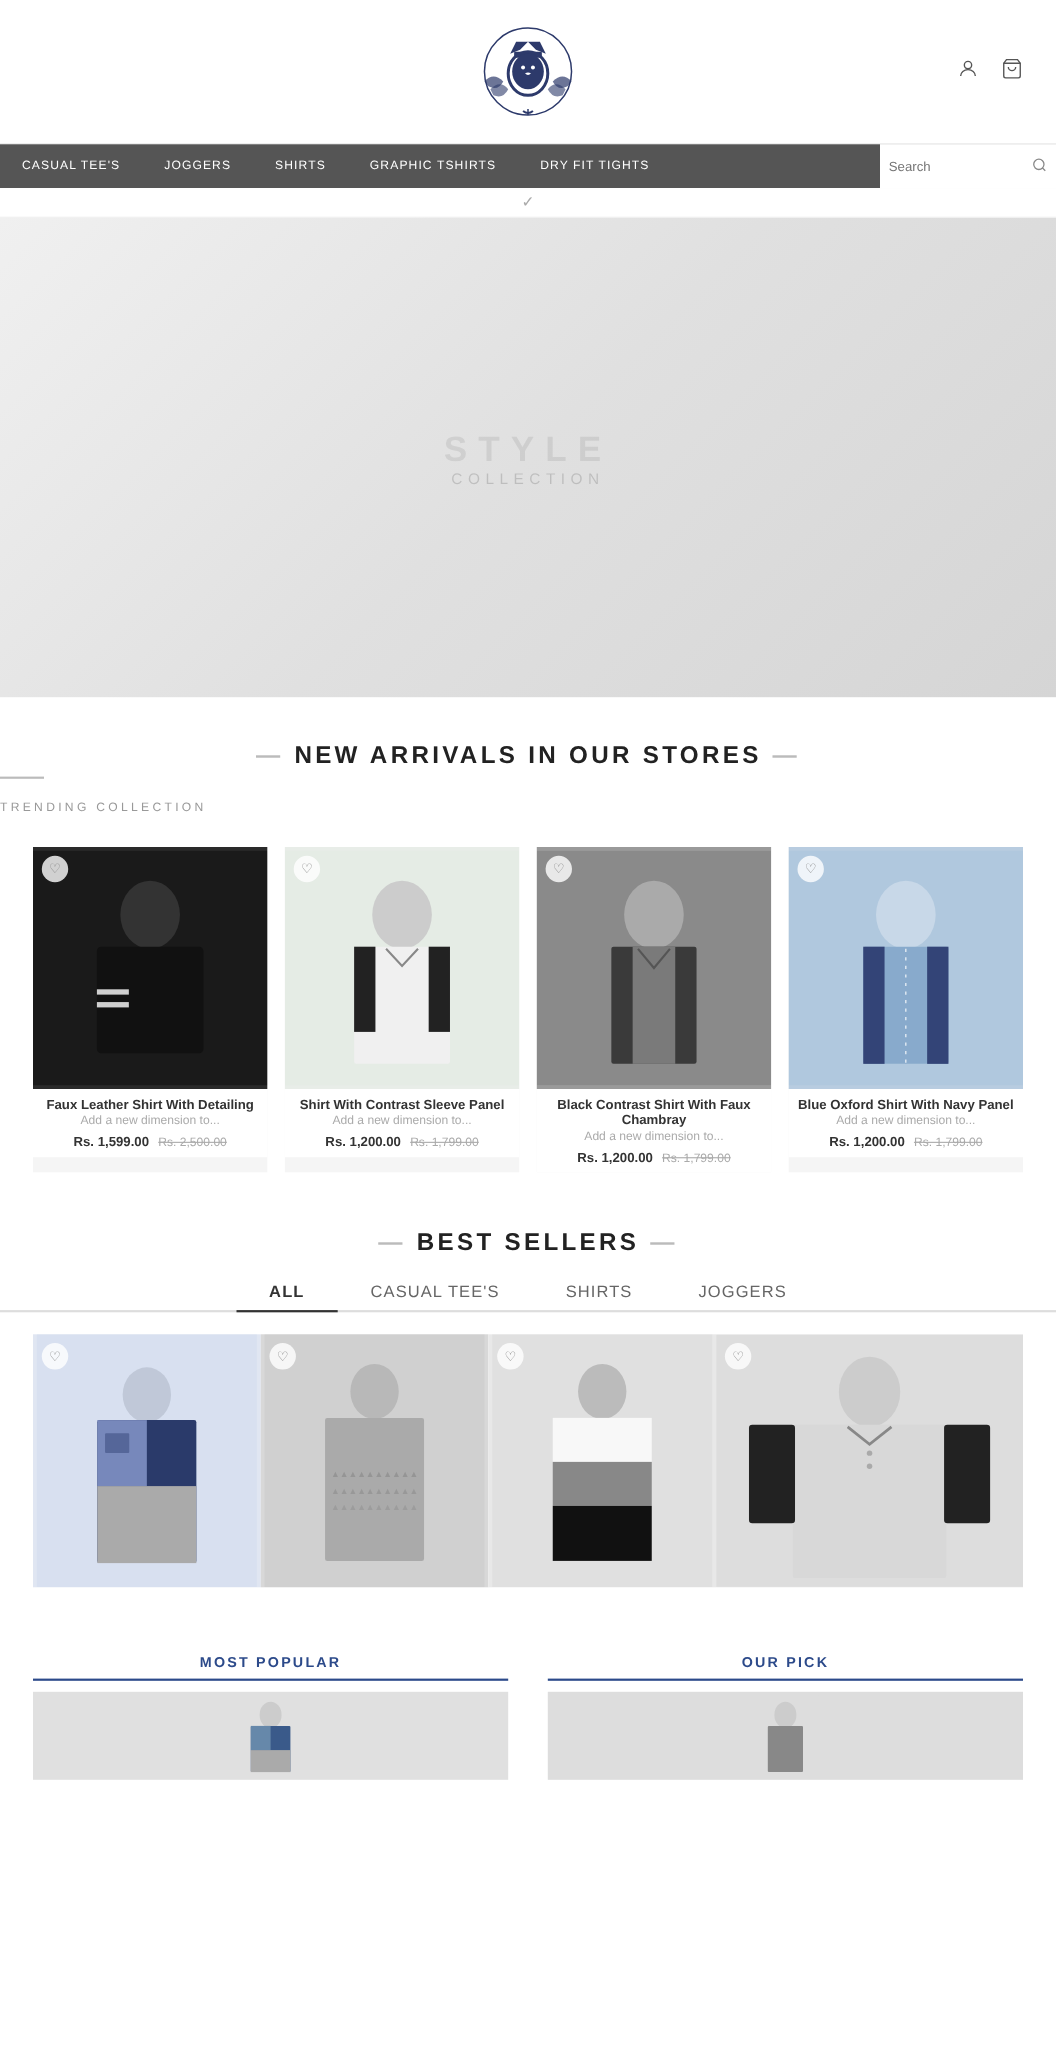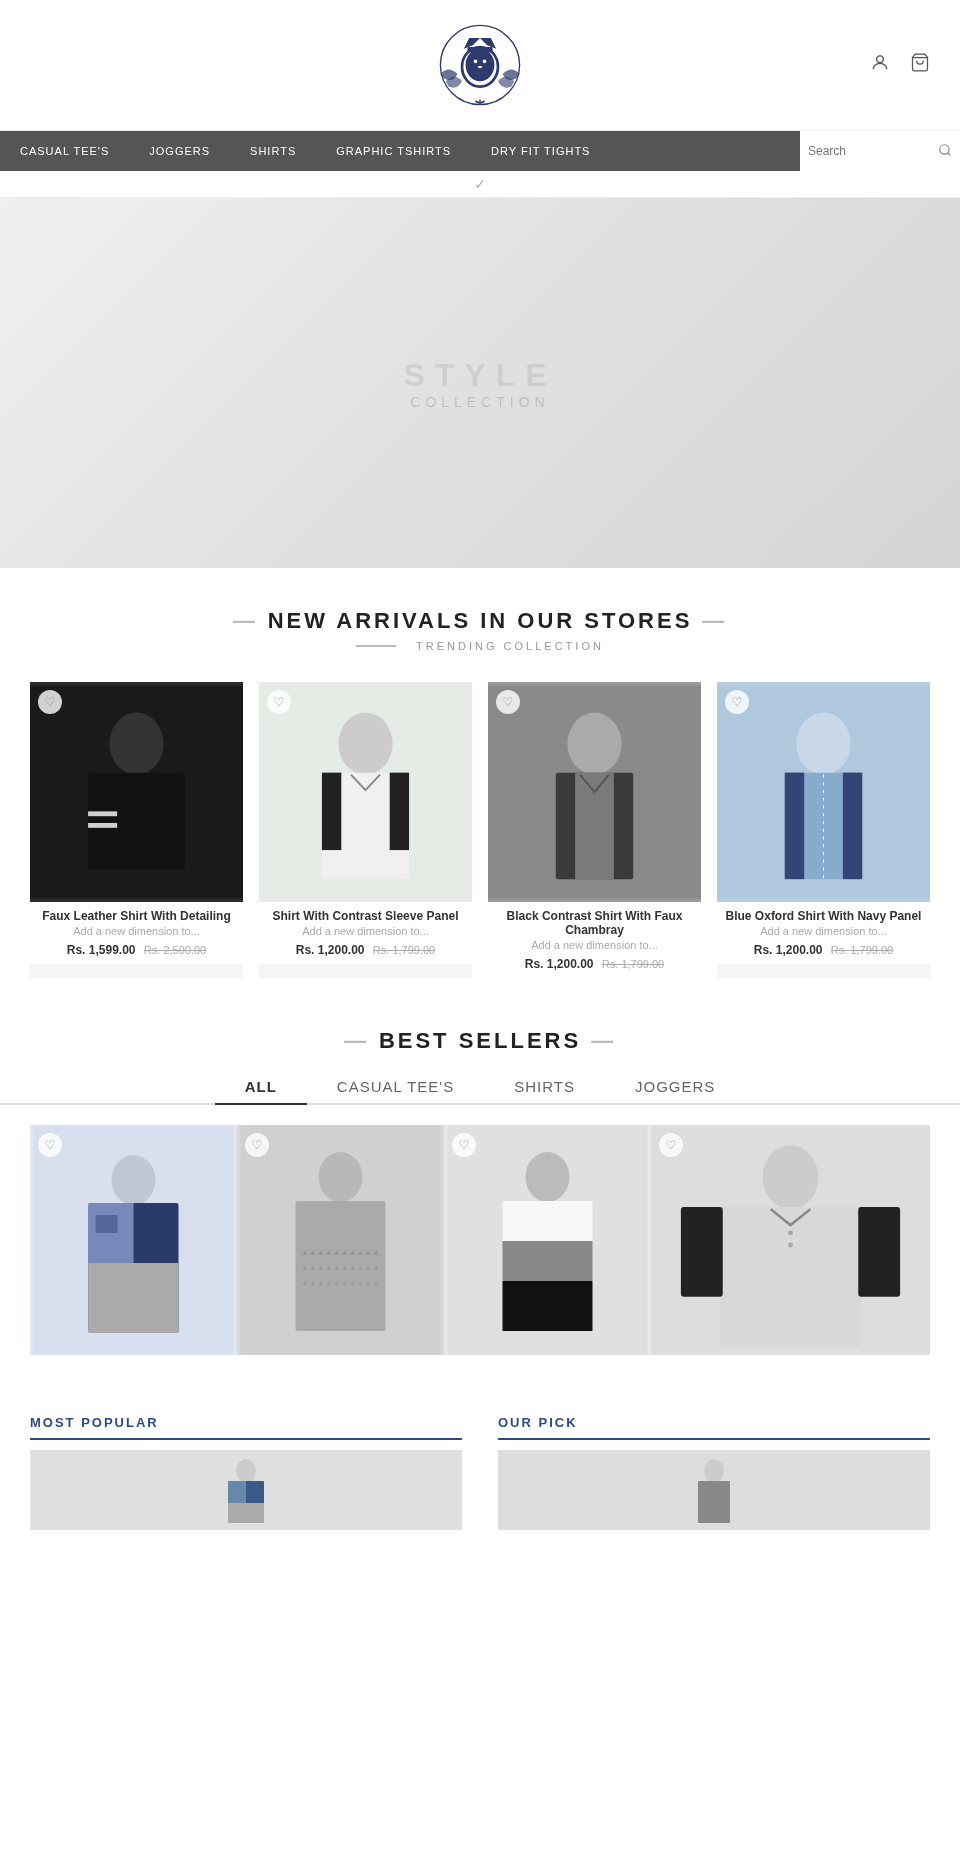--- a/index.html
+++ b/index.html
@@ -81,21 +81,21 @@
       width: 130px;
     }
     .nav-search-icon {
       color: #666;
       font-size: 14px;
     }
 
     
     .hero-area {
       background: #f5f5f5;
-      height: 370px;
+      height: 436px;
       display: flex;
       align-items: center;
       justify-content: center;
       position: relative;
       overflow: hidden;
     }
 
     
     .section-title-area {
       text-align: center;
@@ -114,23 +114,24 @@
       content: '—';
       color: #bbb;
       margin: 0 10px;
     }
     .section-subtitle {
       font-size: 11px;
       letter-spacing: 3px;
       color: #999;
       margin-top: 6px;
       display: flex;
-      align-items: center;
+      align-items: flex-start;
       justify-content: center;
       gap: 20px;
+      flex-direction: column;
     }
     .section-subtitle .line {
       display: inline-block;
       width: 40px;
       height: 2px;
       background: #bbb;
     }
 
     
     .product-scroll-area {
@@ -283,20 +284,21 @@
       font-size: 12px;
       color: #888;
       z-index: 2;
     }
 
     
     .bottom-sections {
       display: flex;
       gap: 0;
       padding: 30px 30px 10px;
+      text-align: center;
     }
     .bottom-col {
       flex: 1;
     }
     .bottom-col-title {
       font-size: 13px;
       font-weight: bold;
       letter-spacing: 2px;
       text-transform: uppercase;
       color: #2c4a8a;

